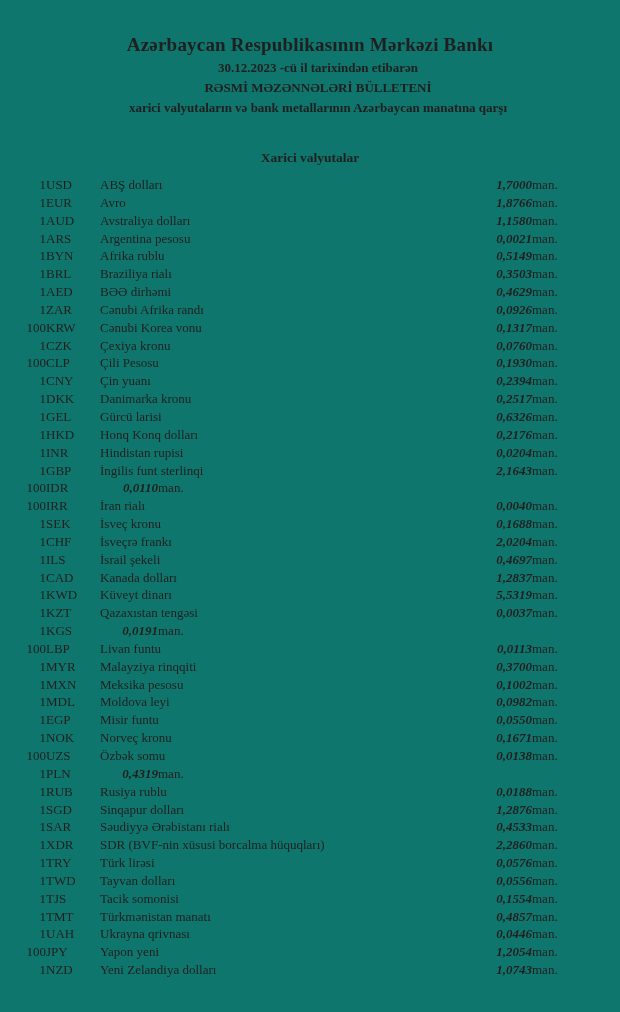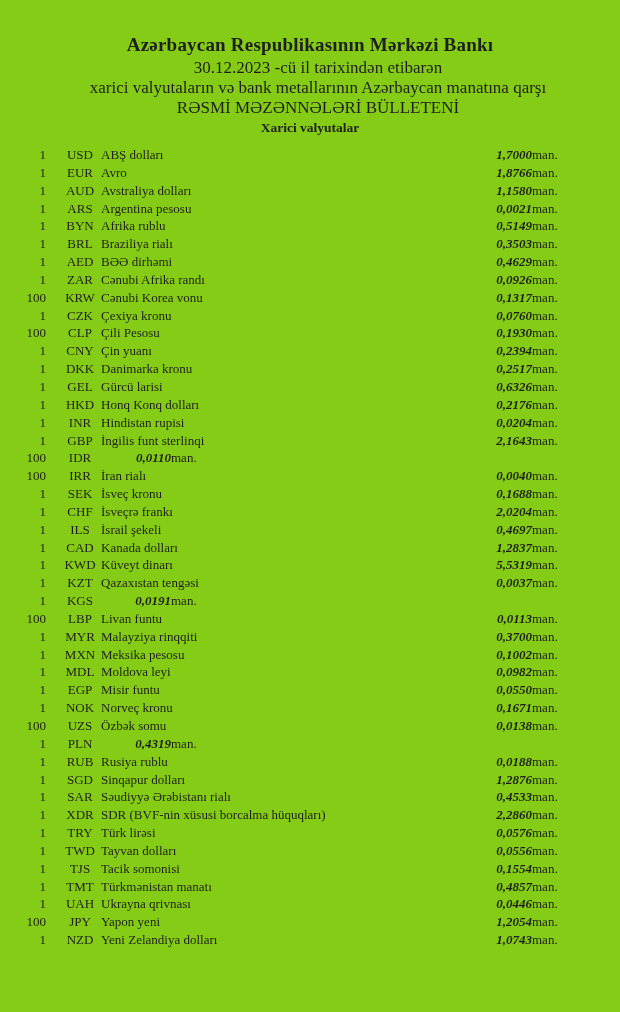--- a/index.html
+++ b/index.html
@@ -4,42 +4,43 @@
 <style>
   html, body {
     margin: 0;
     padding: 0;
     background: #ffffff;
   }
   .page {
     position: relative;
     width: 620px;
     height: 1012px;
-    background: #84cc16;
+    background: #0f766e;
     font-family: "Liberation Serif", "DejaVu Serif", serif;
     color: #1f1f1f;
     overflow: hidden;
   }
   .doc-header {
     text-align: center;
     padding-top: 32px;
   }
   .bank-name {
     font-size: 19px;
     line-height: 26px;
     font-weight: bold;
     letter-spacing: 0.2px;
   }
   .header-line {
-    font-size: 17px;
+    font-size: 13px;
     line-height: 20px;
-    font-weight: normal;
+    font-weight: bold;
     padding-left: 16px;
   }
   .section-title {
+    margin-top: 30px;
     text-align: center;
     font-size: 13.5px;
     line-height: 20px;
     font-weight: bold;
   }
   .rates-table {
     margin-top: 2px;
   }
   .rate-row {
     display: flex;
@@ -50,27 +51,26 @@
     padding-left: 18px;
     padding-right: 50px;
   }
   .qty {
     width: 28px;
     text-align: right;
     flex: 0 0 auto;
   }
   .code {
     width: 42px;
-    margin-left: 13px;
-    text-align: center;
+    margin-left: 0;
     flex: 0 0 auto;
   }
   .name {
     flex: 1 1 auto;
-    margin-left: 0;
+    margin-left: 12px;
     text-align: left;
     white-space: nowrap;
     overflow: hidden;
   }
   .rate {
     width: 70px;
     text-align: right;
     font-weight: bold;
     font-style: italic;
     flex: 0 0 auto;
@@ -82,22 +82,22 @@
     flex: 0 0 auto;
   }
 </style>
 </head>
 <body>
 
 <div class="page">
   <div class="doc-header">
     <div class="bank-name">Azərbaycan Respublikasının Mərkəzi Bankı</div>
     <div class="header-line">30.12.2023 -cü il tarixindən etibarən</div>
+    <div class="header-line">RƏSMİ MƏZƏNNƏLƏRİ BÜLLETENİ</div>
     <div class="header-line">xarici valyutaların və bank metallarının Azərbaycan manatına qarşı</div>
-    <div class="header-line">RƏSMİ MƏZƏNNƏLƏRİ BÜLLETENİ</div>
   </div>
 
   <div class="section-title">Xarici valyutalar</div>
 
   <div class="rates-table" id="rates-table">
       <div class="rate-row">
         <span class="qty">1</span>
         <span class="code">USD</span>
         <span class="name">ABŞ dolları</span>
         <span class="rate">1,7000</span>

